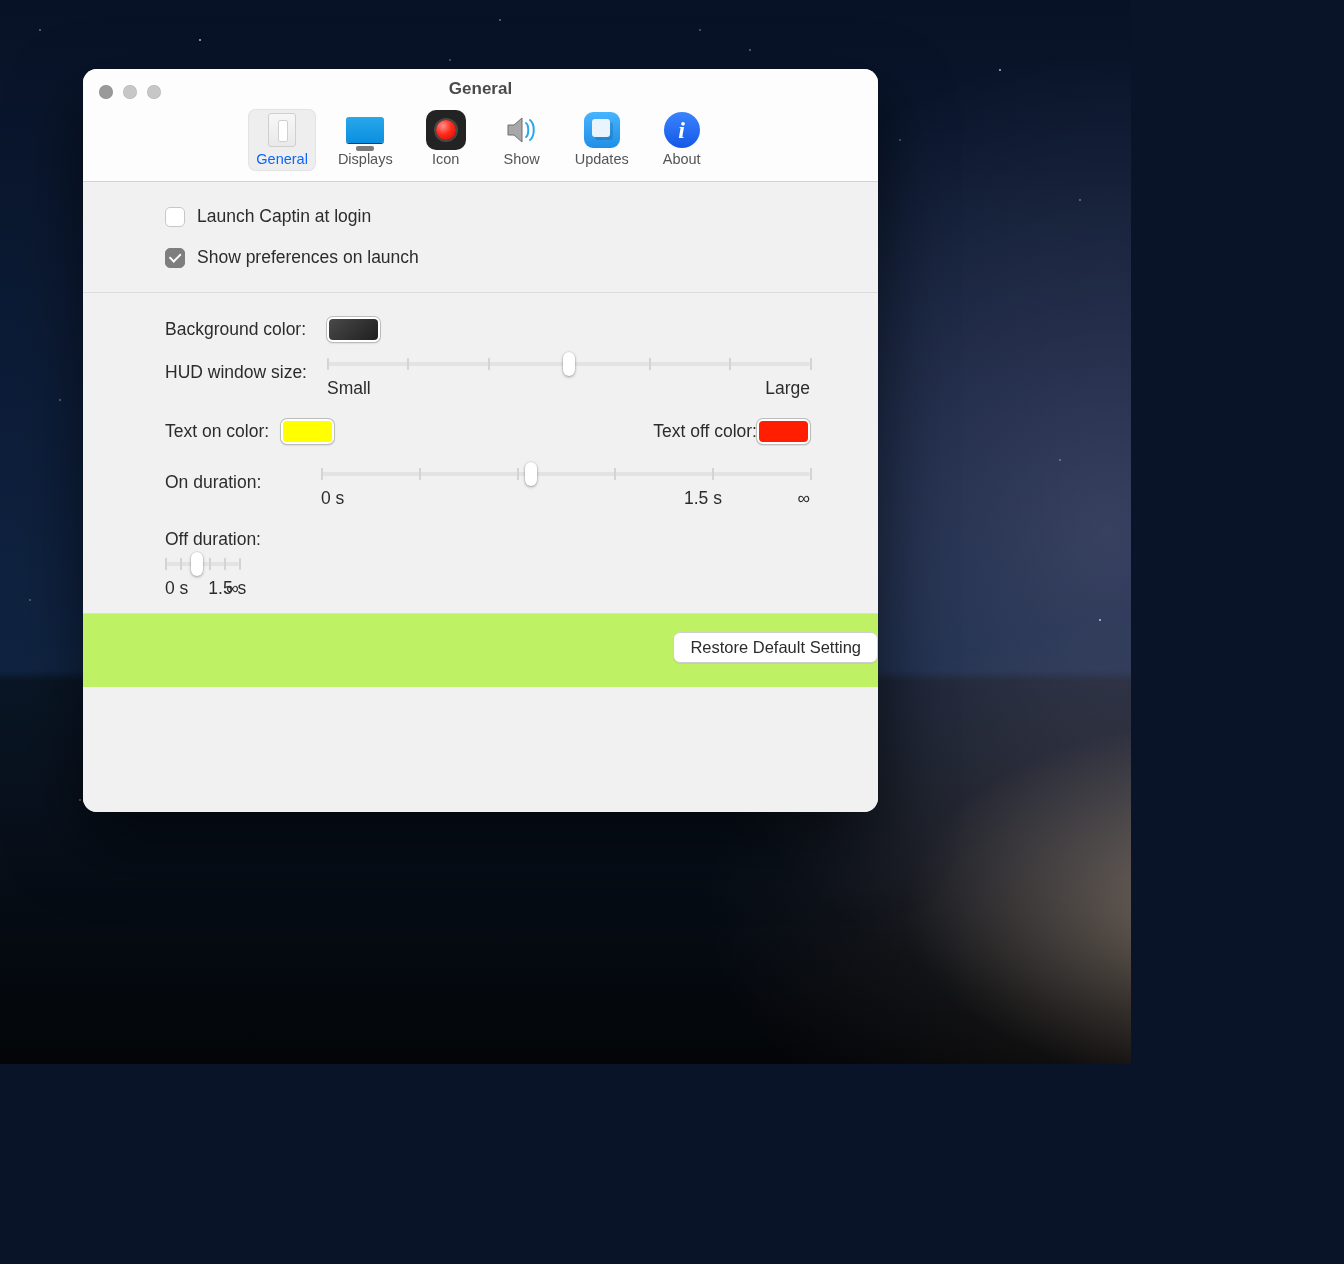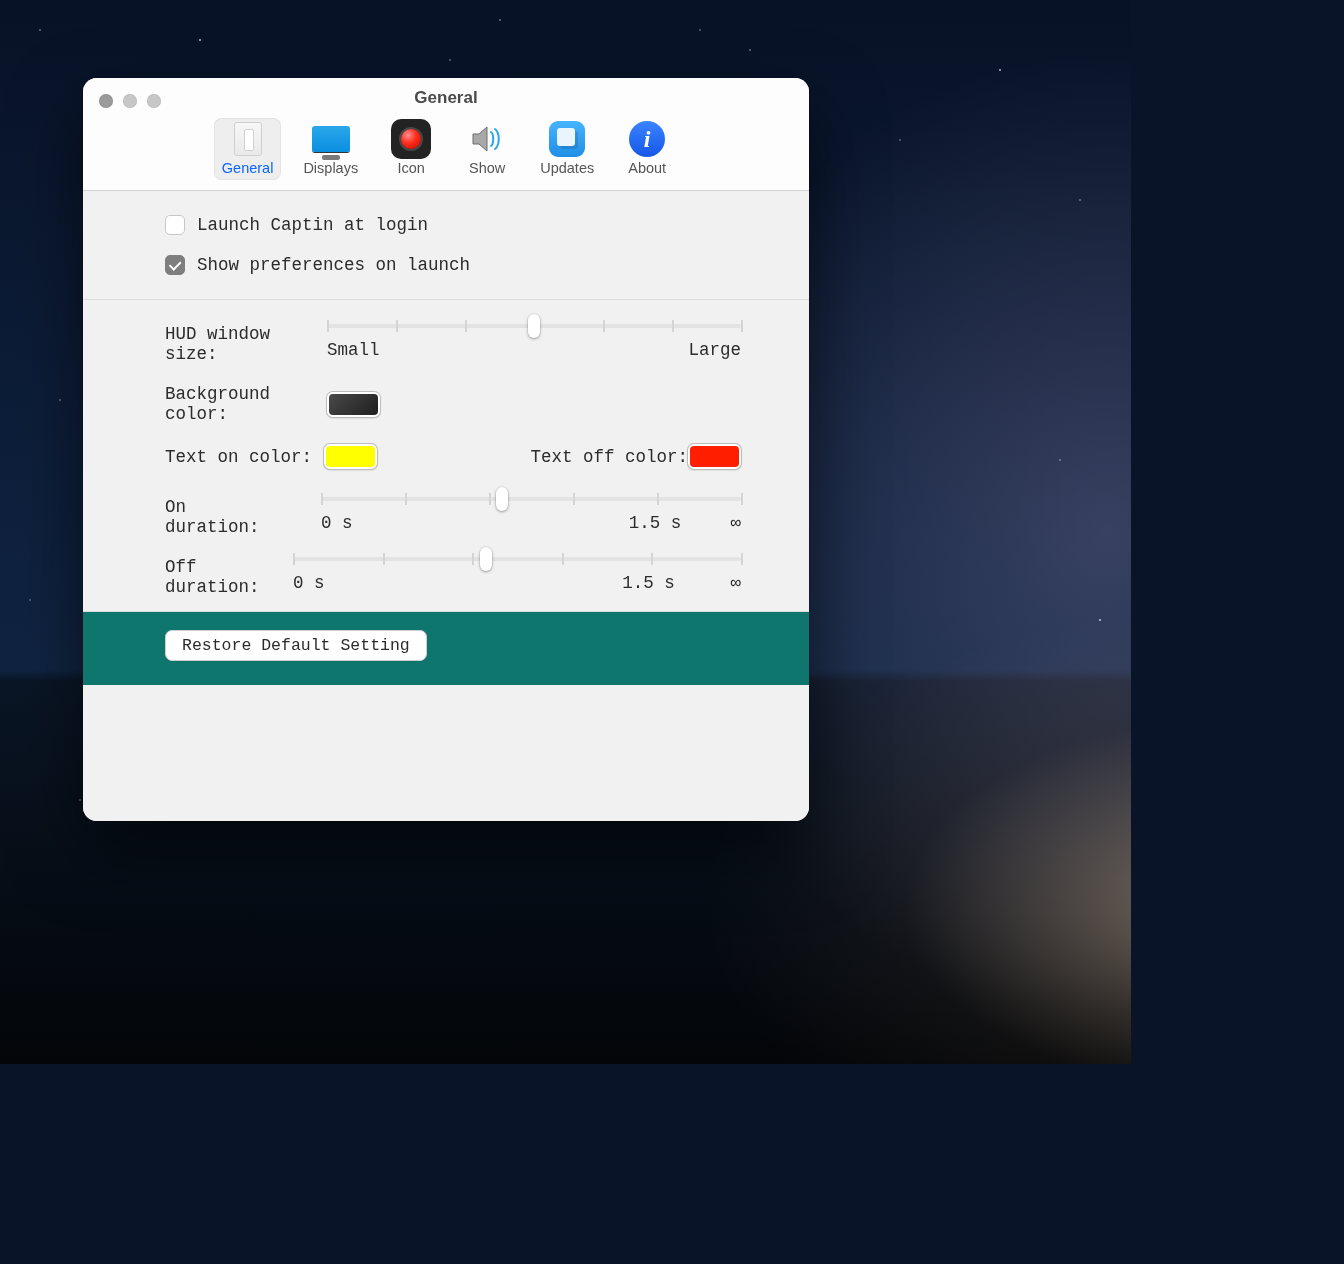--- a/index.html
+++ b/index.html
@@ -37,22 +37,22 @@
       radial-gradient(1px 1px at 1060px 460px, #eee, transparent),
       radial-gradient(1.5px 1.5px at 1100px 620px, #fff, transparent),
       radial-gradient(1px 1px at 500px 20px, #fff, transparent),
       radial-gradient(1px 1px at 700px 30px, #cde, transparent);
     background-repeat: repeat;
     background-size: 1131px 1064px;
   }
 
   .window {
     position: absolute;
-    left: 83px; top: 78px;
-    width: 726px; height: 743px;
+    left: 83px; top: 69px;
+    width: 795px; height: 743px;
     background: #f1f1f1;
     border-radius: 14px;
     box-shadow: 0 30px 70px rgba(0,0,0,0.55), 0 0 0 0.5px rgba(0,0,0,0.15);
     overflow: hidden;
     display: flex;
     flex-direction: column;
   }
   .titlebar {
     background: #fdfdfd;
     border-bottom: 1px solid #d2d2d2;
@@ -97,21 +97,20 @@
     width: 40px; height: 34px;
     display: flex; align-items: center; justify-content: center;
   }
   .tool .label { font-size: 14.5px; color: #555; }
   .tool.active .label { color: #0a66ff; }
 
   .content {
     flex: 1;
     background: #f1f1f1;
     overflow: auto;
-    font-family: Liberation Mono, monospace;
   }
   .section {
     padding: 24px 0 24px 82px;
     border-bottom: 1px solid #dcdcdc;
   }
   .section.last { border-bottom: none; padding-bottom: 14px; }
   .row {
     display: flex;
     align-items: center;
     gap: 12px;
@@ -187,21 +186,22 @@
   .colorwell.bg { background: linear-gradient(135deg,#494949 0%, #1f1f1f 100%); }
   .row.pair { justify-content: flex-start; }
   .pair-right {
     margin-left: auto;
     margin-right: 68px;
     display: flex; align-items: center; 
   }
   .footer {
     padding: 18px 0 24px 82px;
     border-top: 1px solid #dcdcdc;
-    background: #0f766e;
+    background: #bef264;
+    text-align: right;
   }
   .btn {
     display: inline-block;
     background: #fff;
     border: 0.5px solid #cfcfcf;
     border-radius: 7px;
     padding: 5px 16px;
     font-size: 16.5px;
     color: #2c2c2c;
     box-shadow: 0 1px 1px rgba(0,0,0,0.06);
@@ -327,20 +327,25 @@
           <div class="check"></div>
           <span>Launch Captin at login</span>
         </div>
         <div class="row">
           <div class="check on"></div>
           <span>Show preferences on launch</span>
         </div>
       </div>
 
       <div class="section last">
+
+        <div class="row">
+          <div class="label-col">Background color:</div>
+          <div class="colorwell bg"></div>
+        </div>
 
         <div class="row" style="align-items:flex-start;">
           <div class="label-col">HUD window size:</div>
           <div class="slider-wrap">
             <div class="slider">
               <div class="tick" style="left:0%"></div>
               <div class="tick" style="left:16.66%"></div>
               <div class="tick" style="left:33.33%"></div>
               <div class="tick" style="left:50%"></div>
               <div class="tick" style="left:66.66%"></div>
@@ -348,25 +353,20 @@
               <div class="tick" style="left:100%"></div>
               <div class="knob" style="left:50%"></div>
             </div>
             <div class="slider-labels">
               <span>Small</span>
               <span>Large</span>
             </div>
           </div>
         </div>
 
-        <div class="row">
-          <div class="label-col">Background color:</div>
-          <div class="colorwell bg"></div>
-        </div>
-
         <div class="row pair">
           <span>Text on color:</span>
           <div class="colorwell" style="background:#ffff00"></div>
           <div class="pair-right">
             <span>Text off color:</span>
             <div class="colorwell" style="background:#ff1e00"></div>
           </div>
         </div>
 
         <div class="row" style="align-items:flex-start; margin-top:28px;gap:40px;">
@@ -382,21 +382,21 @@
               <div class="knob" style="left:43%"></div>
             </div>
             <div class="slider-labels three">
               <span>0 s</span>
               <span style="position:relative; left:27%;">1.5 s</span>
               <span>∞</span>
             </div>
           </div>
         </div>
 
-        <div class="row" style="align-items:flex-start;">
+        <div class="row" style="align-items:flex-start;flex-direction:column;">
           <div style="width:116px;">Off duration:</div>
           <div class="slider-wrap">
             <div class="slider">
               <div class="tick" style="left:0%"></div>
               <div class="tick" style="left:20%"></div>
               <div class="tick" style="left:40%"></div>
               <div class="tick" style="left:60%"></div>
               <div class="tick" style="left:80%"></div>
               <div class="tick" style="left:100%"></div>
               <div class="knob" style="left:43%"></div>

